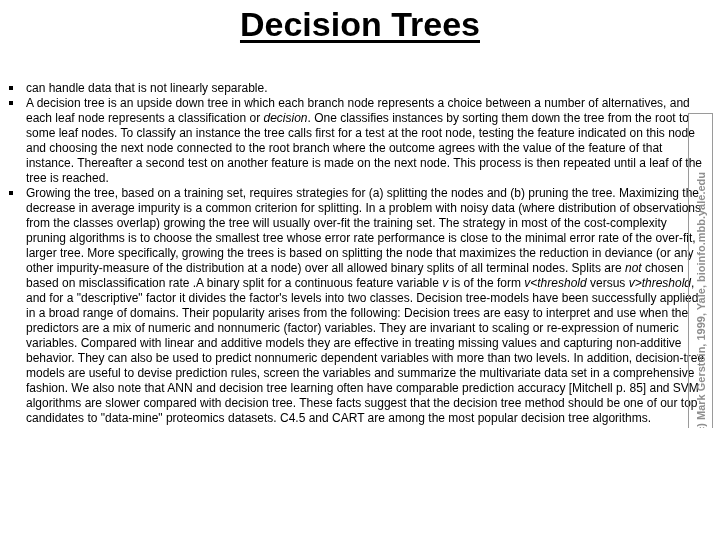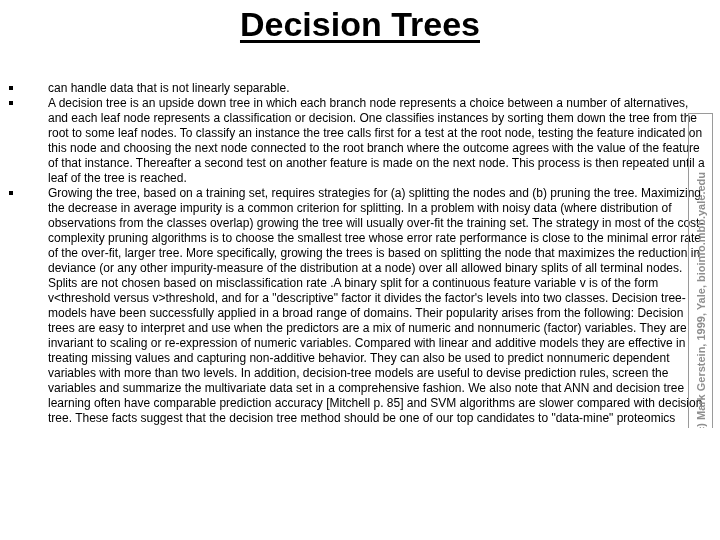--- a/index.html
+++ b/index.html
@@ -4,24 +4,24 @@
 <style>
   html,body{margin:0;padding:0;background:#fff;}
   .slide{position:relative;width:720px;height:428px;background:#ffffff;
          font-family:"Liberation Sans",sans-serif;overflow:hidden;color:#000;}
 
   .title{position:absolute;top:5px;left:0;width:100%;text-align:center;
          font-size:34px;font-weight:bold;letter-spacing:0px;}
   .title .u{text-decoration:underline;text-decoration-thickness:3px;text-underline-offset:4px;}
 
   .bullets{position:absolute;left:0;top:81px;width:706px;}
-  .bullet-row{position:relative;padding-left:48px;font-size:12px;line-height:15px;
+  .bullet-row{position:relative;padding-left:26px;font-size:12px;line-height:15px;
               text-align:left;}
   .bullet-marker{position:absolute;left:9px;top:5px;width:4px;height:4px;background:#000;}
-  .it{}
+  .it{font-style:italic;}
 
   .copyright-box{position:absolute;left:688px;top:113px;width:25px;height:382px;
                  border:1px solid #9a9a9a;box-sizing:border-box;
                  display:flex;align-items:center;justify-content:center;background:transparent;}
   .copyright-text{writing-mode:vertical-rl;transform:rotate(180deg);
                   font-size:11px;font-weight:bold;color:#8f8f8f;white-space:nowrap;}
 
   .pagenum-box{position:absolute;left:688px;top:495px;width:25px;height:37px;
                border:1px solid #9a9a9a;box-sizing:border-box;
                display:flex;align-items:center;justify-content:center;}

